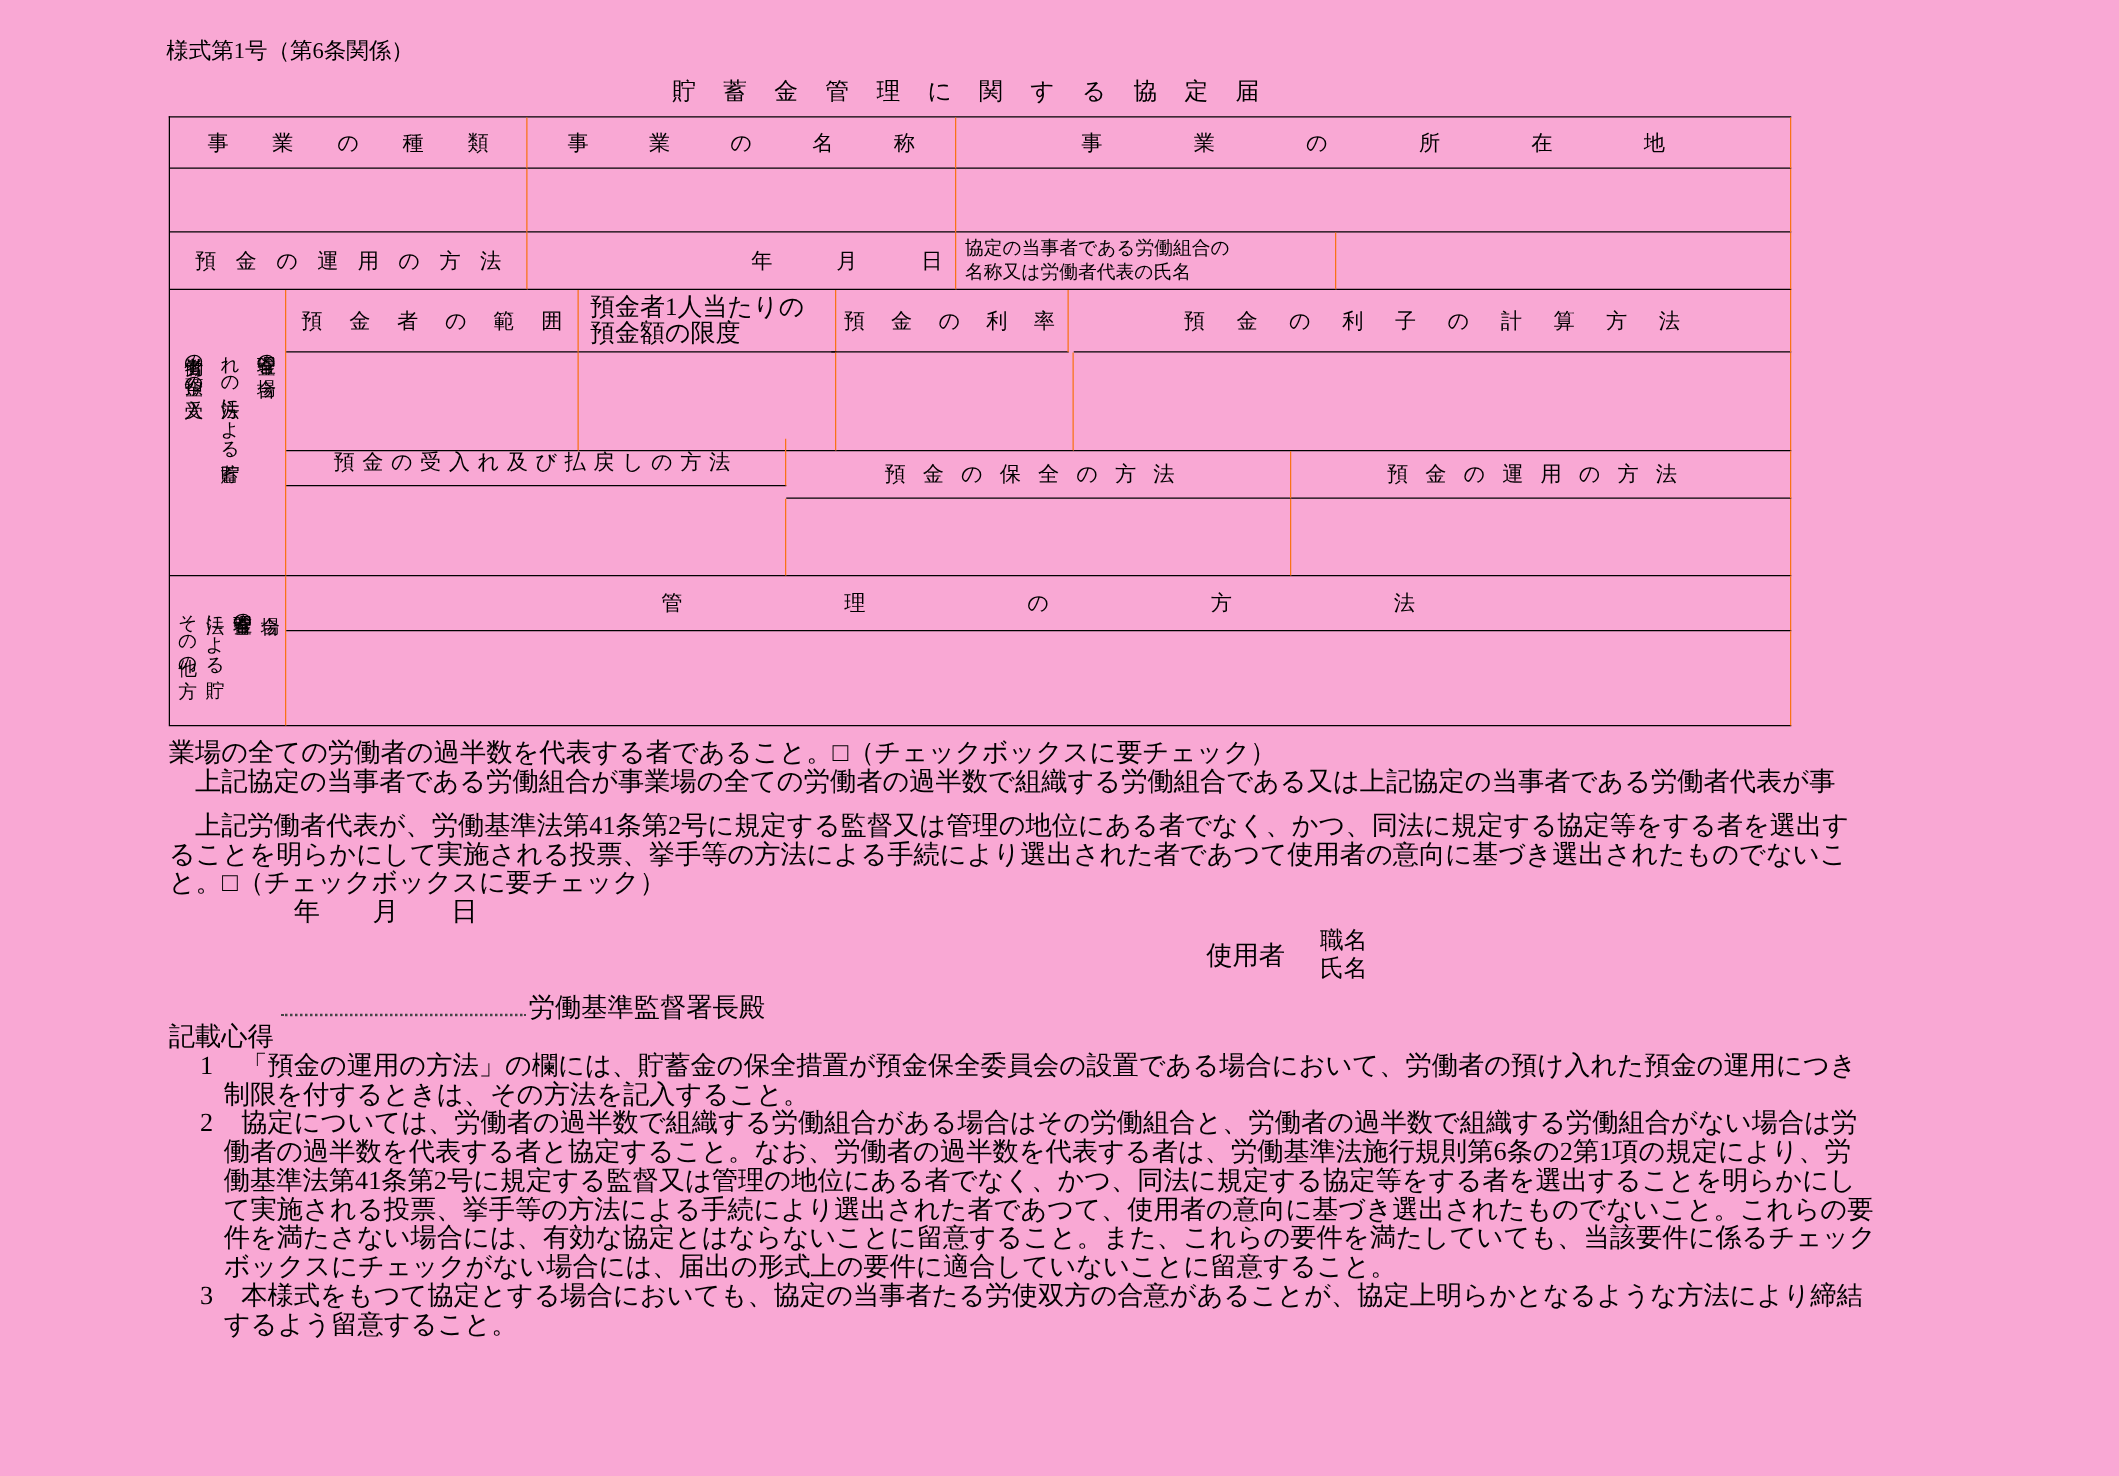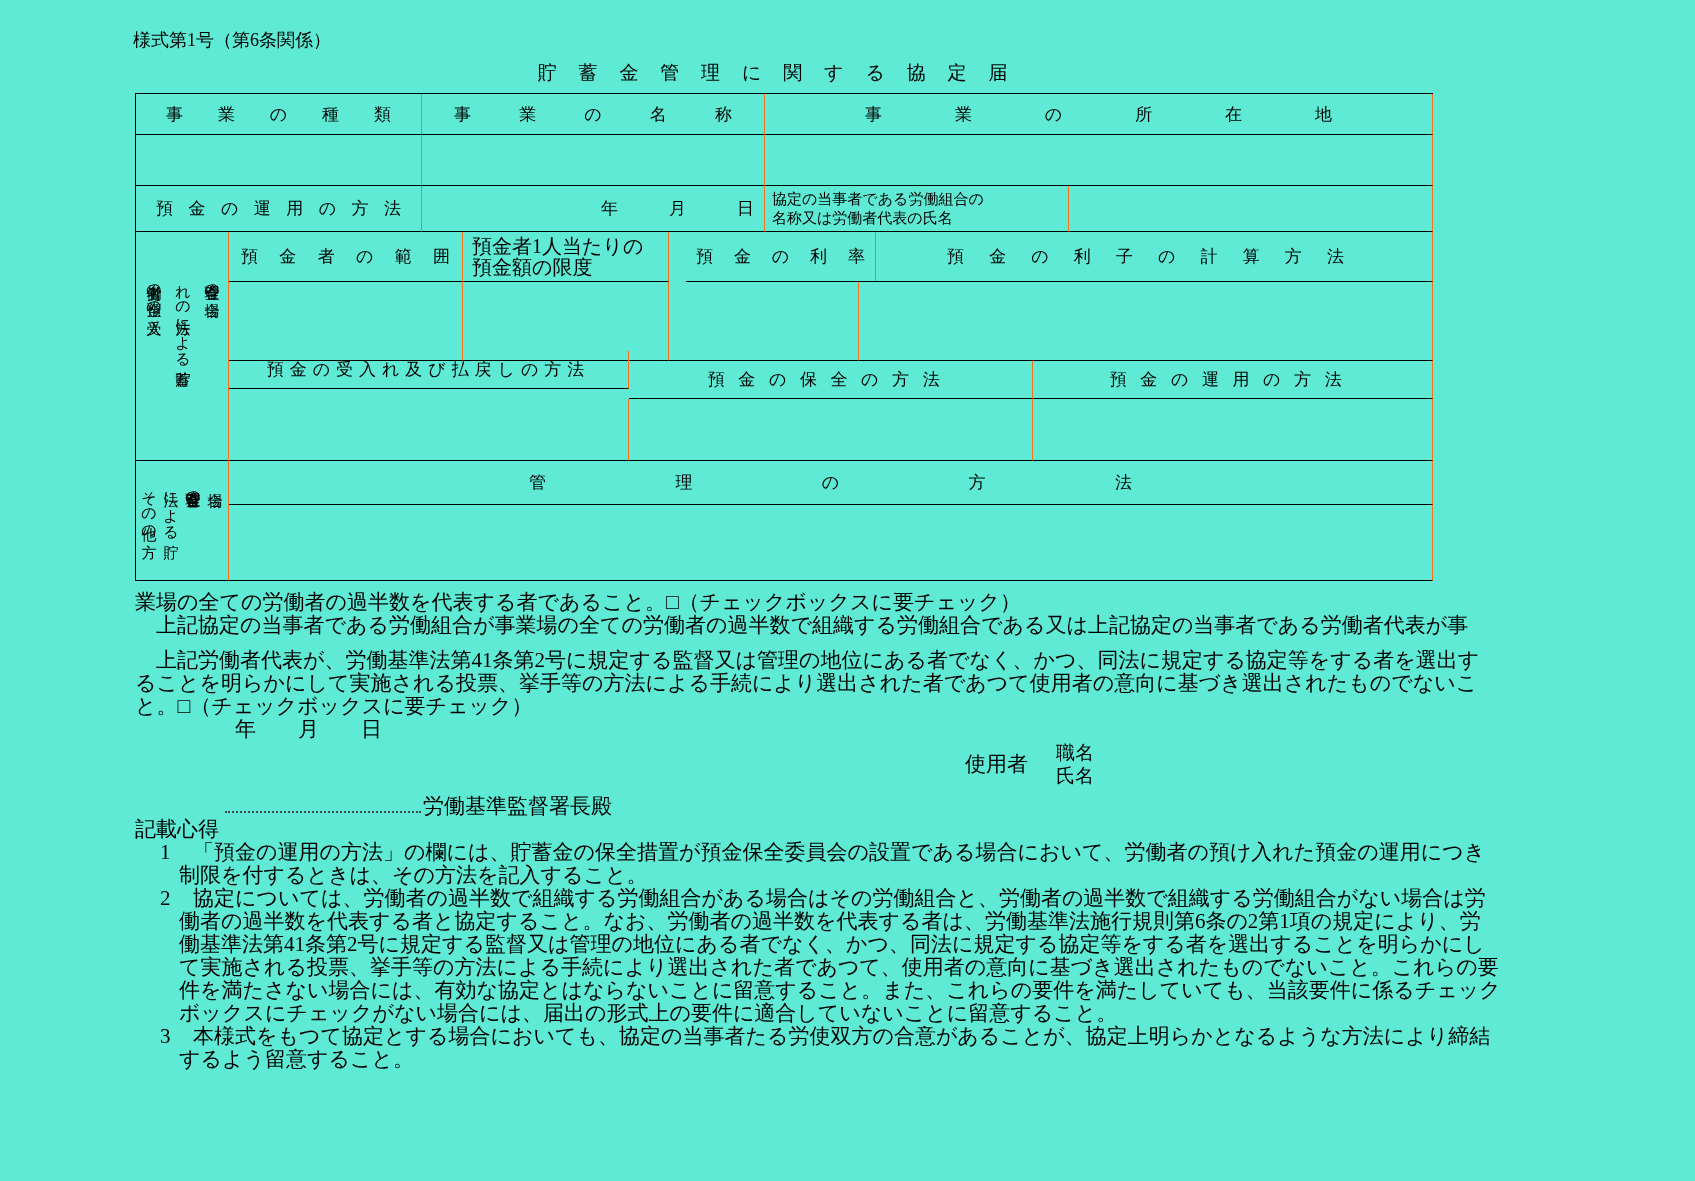--- a/index.html
+++ b/index.html
@@ -1,19 +1,19 @@
 <!DOCTYPE html>
 <html><head>
 <meta charset="utf-8">
 <style>
   html,body{margin:0;padding:0;background:#e8e8e8;}
   .page{
     position:relative;
     width:1695px;height:1181px;
-    background:#5eead4;
+    background:#f9a8d4;
     font-family:"Liberation Serif","DejaVu Serif",serif;
     color:#000;
     overflow:hidden;
   }
   .abs{position:absolute;}
   .form-number{left:133px;top:28px;font-size:18px;}
   .doc-title{
     left:135px;top:60px;width:1297px;
     text-align:center;font-size:19px;letter-spacing:1.15em;
     white-space:nowrap;
@@ -111,21 +111,21 @@
 
     <div class="cell" style="left:93px;top:138px;width:234px;height:50px;">
       <div class="inner dist" style="padding:0 12px;">預金者の範囲</div>
     </div>
     <div class="cell" style="left:327px;top:138px;width:206px;height:50px;">
       <div class="inner two-line16">
         <div>預金者1人当たりの</div>
         <div>預金額の限度</div>
       </div>
     </div>
-    <div class="cell" style="left:550px;top:138px;width:190px;height:50px;">
+    <div class="cell" style="left:529px;top:138px;width:190px;height:50px;">
       <div class="inner dist" style="padding:0 10px;">預金の利率</div>
     </div>
     <div class="cell" style="left:723px;top:138px;width:574px;height:50px;">
       <div class="inner dist" style="padding:0 88px;">預金の利子の計算方法</div>
     </div>
 
     <div class="cell" style="left:93px;top:188px;width:234px;height:79px;"></div>
     <div class="cell" style="left:327px;top:188px;width:206px;height:79px;"></div>
     <div class="cell" style="left:533px;top:188px;width:190px;height:79px;"></div>
     <div class="cell" style="left:723px;top:188px;width:574px;height:79px;"></div>

